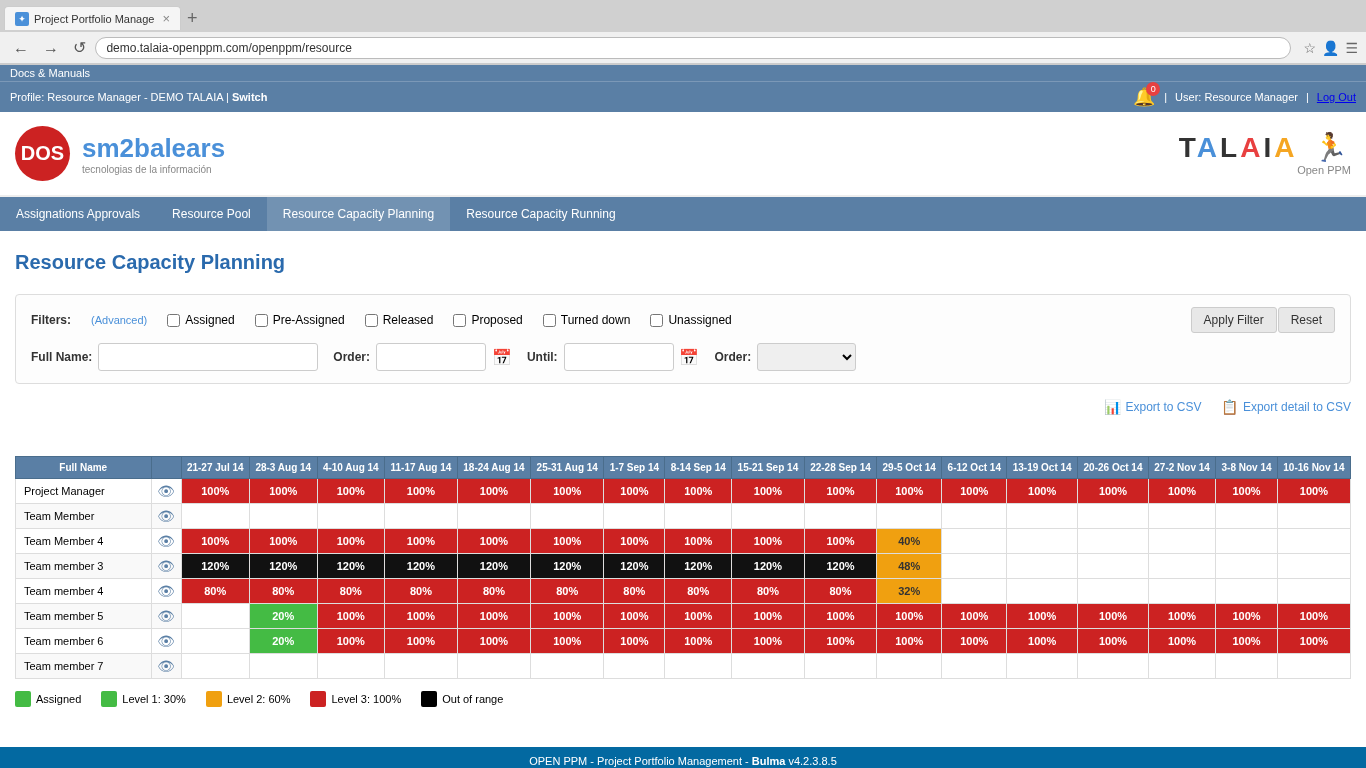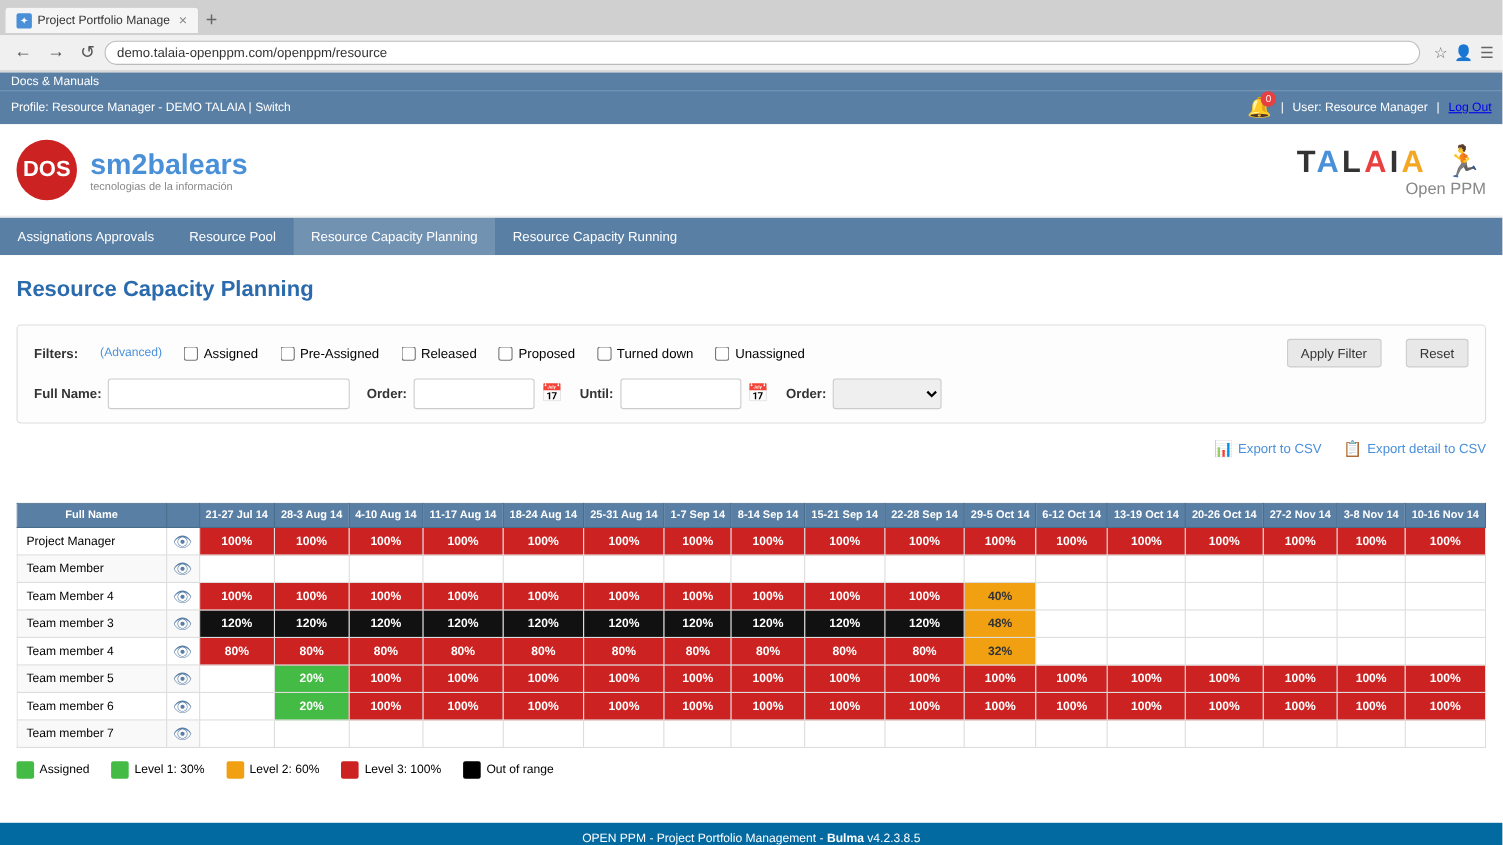--- a/index.html
+++ b/index.html
@@ -18,62 +18,62 @@
     .address-bar span { color: #333; }
     .nav-icons { display: flex; gap: 6px; margin-left: 8px; }
     .nav-icon { color: #666; font-size: 14px; cursor: pointer; }
 
     
     .app-top-bar { background: #5a7fa5; color: white; font-size: 11px; }
     .docs-bar { padding: 2px 10px; border-bottom: 1px solid rgba(255,255,255,0.2); }
     .docs-bar a { color: white; text-decoration: none; }
     .profile-bar { display: flex; align-items: center; justify-content: space-between; padding: 4px 10px; }
     .profile-bar .left { color: white; font-size: 11px; }
-    .profile-bar .left a { color: white; text-decoration: none; font-weight: normal; }
+    .profile-bar .left a { color: white; text-decoration: none; font-weight: bold; }
     .profile-bar .right { display: flex; align-items: center; gap: 8px; color: white; font-size: 11px; }
     .notification-bell { position: relative; display: inline-flex; }
     .bell-icon { font-size: 18px; color: white; }
     .bell-badge { position: absolute; top: -4px; right: -4px; background: #e84040; border-radius: 50%; width: 14px; height: 14px; font-size: 9px; color: white; display: flex; align-items: center; justify-content: center; }
 
     
     .logo-area { background: white; padding: 10px 15px; display: flex; align-items: center; justify-content: space-between; border-bottom: 2px solid #eee; height: 85px; }
     .logo-left { display: flex; align-items: center; gap: 12px; }
     .dos-badge { width: 55px; height: 55px; background: #cc2222; border-radius: 50%; display: flex; align-items: center; justify-content: center; color: white; font-size: 20px; font-weight: bold; }
     .sm2-logo { display: flex; flex-direction: column; }
     .sm2-logo .brand { font-size: 26px; font-weight: bold; color: #333; }
     .sm2-logo .brand span { color: #4a90d9; }
     .sm2-logo .tagline { font-size: 10px; color: #888; }
     .talaia-text { font-size: 28px; font-weight: bold; letter-spacing: 3px; color: #333; }
     .talaia-text .t1 { color: #333; }
     .talaia-text .a1 { color: #4a90d9; }
     .talaia-text .l1 { color: #333; }
     .talaia-text .a2 { color: #e84040; }
     .talaia-text .i1 { color: #333; }
     .talaia-text .a3 { color: #f5a623; }
-    .open-ppm { font-size: 15px; color: #888; text-align: right; }
+    .open-ppm { font-size: 11px; color: #888; text-align: right; }
     .logo-right { display: flex; flex-direction: column; align-items: flex-end; }
 
     
     .main-nav { background: #5a7fa5; display: flex; align-items: flex-end; padding: 0; }
     .main-nav a { color: white; text-decoration: none; font-size: 12px; padding: 10px 16px; display: block; }
     .main-nav a.active { background: rgba(255,255,255,0.15); }
 
     
     .page-content { padding: 20px 15px; background: #fff; }
     .page-title { color: #2a6aad; font-size: 20px; font-weight: bold; margin-bottom: 20px; }
 
     
     .filters-box { border: 1px solid #ddd; border-radius: 4px; padding: 12px 15px; margin-bottom: 15px; background: #fdfdfd; }
     .filters-row1 { display: flex; align-items: center; gap: 20px; margin-bottom: 10px; }
     .filters-row2 { display: flex; align-items: center; gap: 15px; }
     .filter-label { font-weight: bold; font-size: 12px; color: #333; }
     .filter-advanced { color: #4a90d9; font-size: 11px; cursor: pointer; }
     .checkbox-group { display: flex; align-items: center; gap: 5px; }
     .checkbox-group input { cursor: pointer; }
-    .filter-btns { margin-left: auto; display: flex; gap: 22px; }
+    .filter-btns { margin-left: auto; display: flex; gap: 1px; }
     .btn-apply { background: #e8e8e8; border: 1px solid #ccc; border-radius: 3px; padding: 5px 12px; font-size: 12px; cursor: pointer; color: #333; }
     .btn-reset { background: #e8e8e8; border: 1px solid #ccc; border-radius: 3px; padding: 5px 12px; font-size: 12px; cursor: pointer; color: #333; }
     .field-group { display: flex; align-items: center; gap: 6px; }
     .field-label { font-weight: bold; font-size: 12px; color: #333; }
     .text-input { border: 1px solid #ccc; border-radius: 3px; padding: 4px 8px; font-size: 12px; width: 220px; height: 28px; }
     .date-input { border: 1px solid #ccc; border-radius: 3px; padding: 4px 8px; font-size: 12px; width: 110px; height: 28px; }
     .cal-icon { color: #4a90d9; font-size: 16px; cursor: pointer; }
     .select-order { border: 1px solid #ccc; border-radius: 3px; padding: 12px 6px; font-size: 12px; height: 28px; }
 
     

